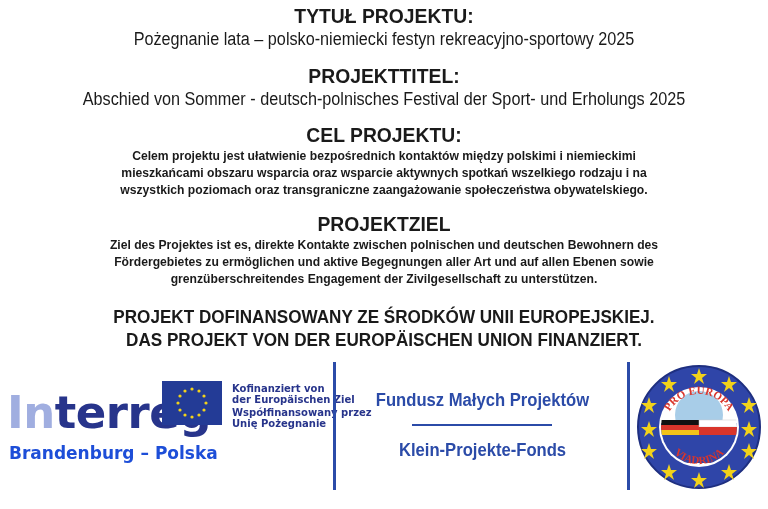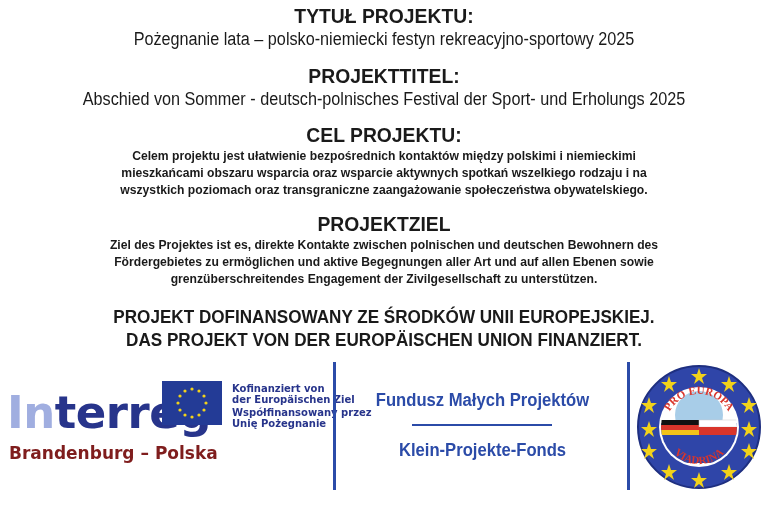--- a/index.html
+++ b/index.html
@@ -5,21 +5,21 @@
   html, body { margin: 0; padding: 0; background: #ffffff; }
   body { width: 768px; height: 509px; overflow: hidden; position: relative; font-family: "Liberation Sans", sans-serif; color: #1a1a1a; }
   .center { position: absolute; left: 0; width: 768px; text-align: center; }
   .h { font-weight: bold; letter-spacing: 0; transform: scaleX(0.92); transform-origin: center; }
   .h-big { font-size: 21px; }
   .sub { font-size: 18px; transform: scaleX(0.9); transform-origin: center; }
   .para { font-size: 13.5px; font-weight: bold; line-height: 17px; transform: scaleX(0.9); transform-origin: center; }
   .funding { font-size: 19px; font-weight: bold; line-height: 23px; transform: scaleX(0.9); transform-origin: center; }
   .interreg { position: absolute; left: 7px; top: 386px; font-size: 45px; font-weight: bold; letter-spacing: -0.5px; color: #27348b; font-family: "DejaVu Sans", sans-serif; }
   .interreg .light { color: #a0aee0; }
-  .bp { position: absolute; left: 9px; top: 443px; font-size: 17px; font-weight: bold; color: #7f1d1d; font-family: "DejaVu Sans", sans-serif; }
+  .bp { position: absolute; left: 9px; top: 443px; font-size: 17px; font-weight: bold; color: #1d4ed8; font-family: "DejaVu Sans", sans-serif; }
   .euflag { position: absolute; left: 162px; top: 381px; width: 60px; height: 44px; background: #233b96; }
   .eutext { position: absolute; left: 232px; top: 383px; font-size: 10px; line-height: 11px; color: #27348b; font-weight: bold; font-family: "DejaVu Sans", sans-serif; }
   .vline { position: absolute; width: 3px; background: #2b4ba8; }
   .fmp { position: absolute; left: 340px; top: 390px; width: 285px; text-align: center; font-size: 17.5px; font-weight: bold; color: #2b4ba8; transform: scaleX(0.95); }
   .fmp-line { position: absolute; left: 412px; top: 424px; width: 140px; height: 2px; background: #2b4ba8; }
   .kpf { position: absolute; left: 340px; top: 440px; width: 285px; text-align: center; font-size: 17.5px; font-weight: bold; color: #2b4ba8; transform: scaleX(0.95); }
   .seal { position: absolute; left: 636px; top: 363px; width: 126px; height: 128px; }
 </style>
 </head>
 <body>

